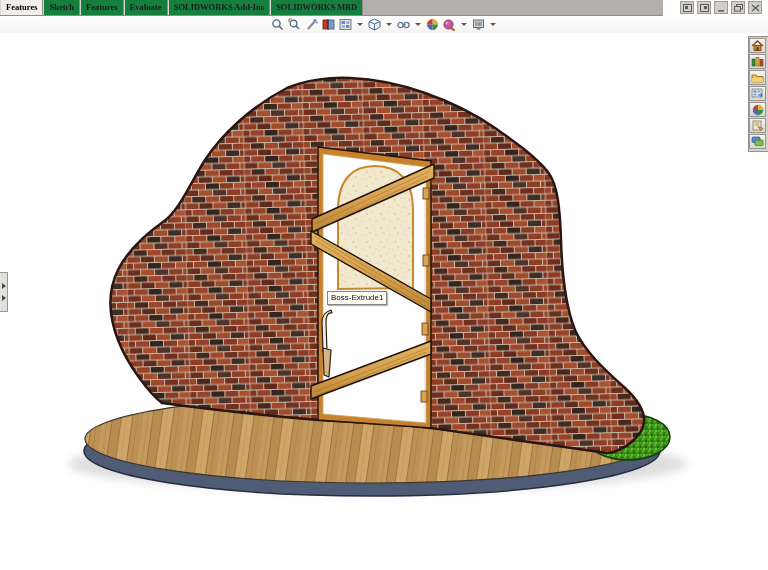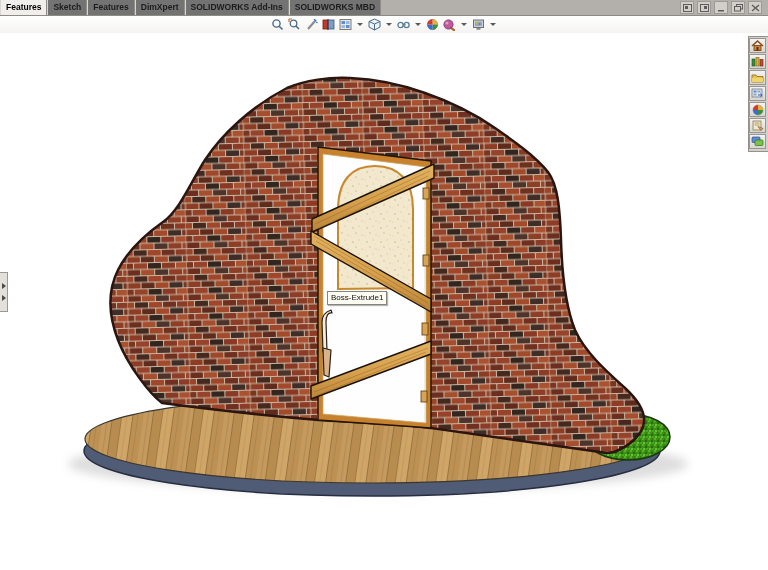--- a/index.html
+++ b/index.html
@@ -4,27 +4,27 @@
 <style>
   html,body{margin:0;padding:0;}
   body{
     width:768px;height:570px;overflow:hidden;position:relative;
     background:#ffffff;
     font-family:"Liberation Sans", sans-serif;
     -webkit-font-smoothing:antialiased;
   }
   
   .tabbar{
-    position:absolute;left:0;top:0;width:768px;height:15px;
+    position:absolute;left:0;top:0;width:663px;height:15px;
     background:#b3b0ab;border-bottom:1px solid #8e8b86;
-    display:flex;align-items:stretch;z-index:30;
+    display:flex;align-items:stretch;z-index:30;font-family:Liberation Serif, serif;
   }
   .tab{
     font-size:8.5px;font-weight:bold;color:#1c1c1c;
-    line-height:15px;padding:0 5px;background:#737373;
+    line-height:15px;padding:0 5px;background:#15803d;
     border-right:1px solid #908d88;border-left:1px solid #d9d6d1;
     white-space:nowrap;cursor:default;
   }
   .tab.active{background:#f0efec;color:#000;}
   .winctrls{
     position:absolute;right:6px;top:1px;display:flex;gap:3px;z-index:31;
   }
   .wbtn{
     width:12px;height:11px;background:#d2cfca;border:1px solid #9e9b96;
     display:flex;align-items:center;justify-content:center;
@@ -204,21 +204,21 @@
   </g>
 </svg>
 </div>
 
 <div class="tooltip">Boss-Extrude1</div>
 
 <div class="tabbar">
   <div class="tab active">Features</div>
   <div class="tab">Sketch</div>
   <div class="tab">Features</div>
-  <div class="tab">DimXpert</div>
+  <div class="tab">Evaluate</div>
   <div class="tab">SOLIDWORKS Add-Ins</div>
   <div class="tab">SOLIDWORKS MBD</div>
 </div>
 
 <div class="winctrls">
   <div class="wbtn">
     <svg width="9" height="8">
         <rect x="0.5" y="0.5" width="8" height="7" fill="none" stroke="#5c5c5c"></rect>
         <rect x="2" y="2" width="3" height="3" fill="#5c5c5c"></rect>
       </svg>

